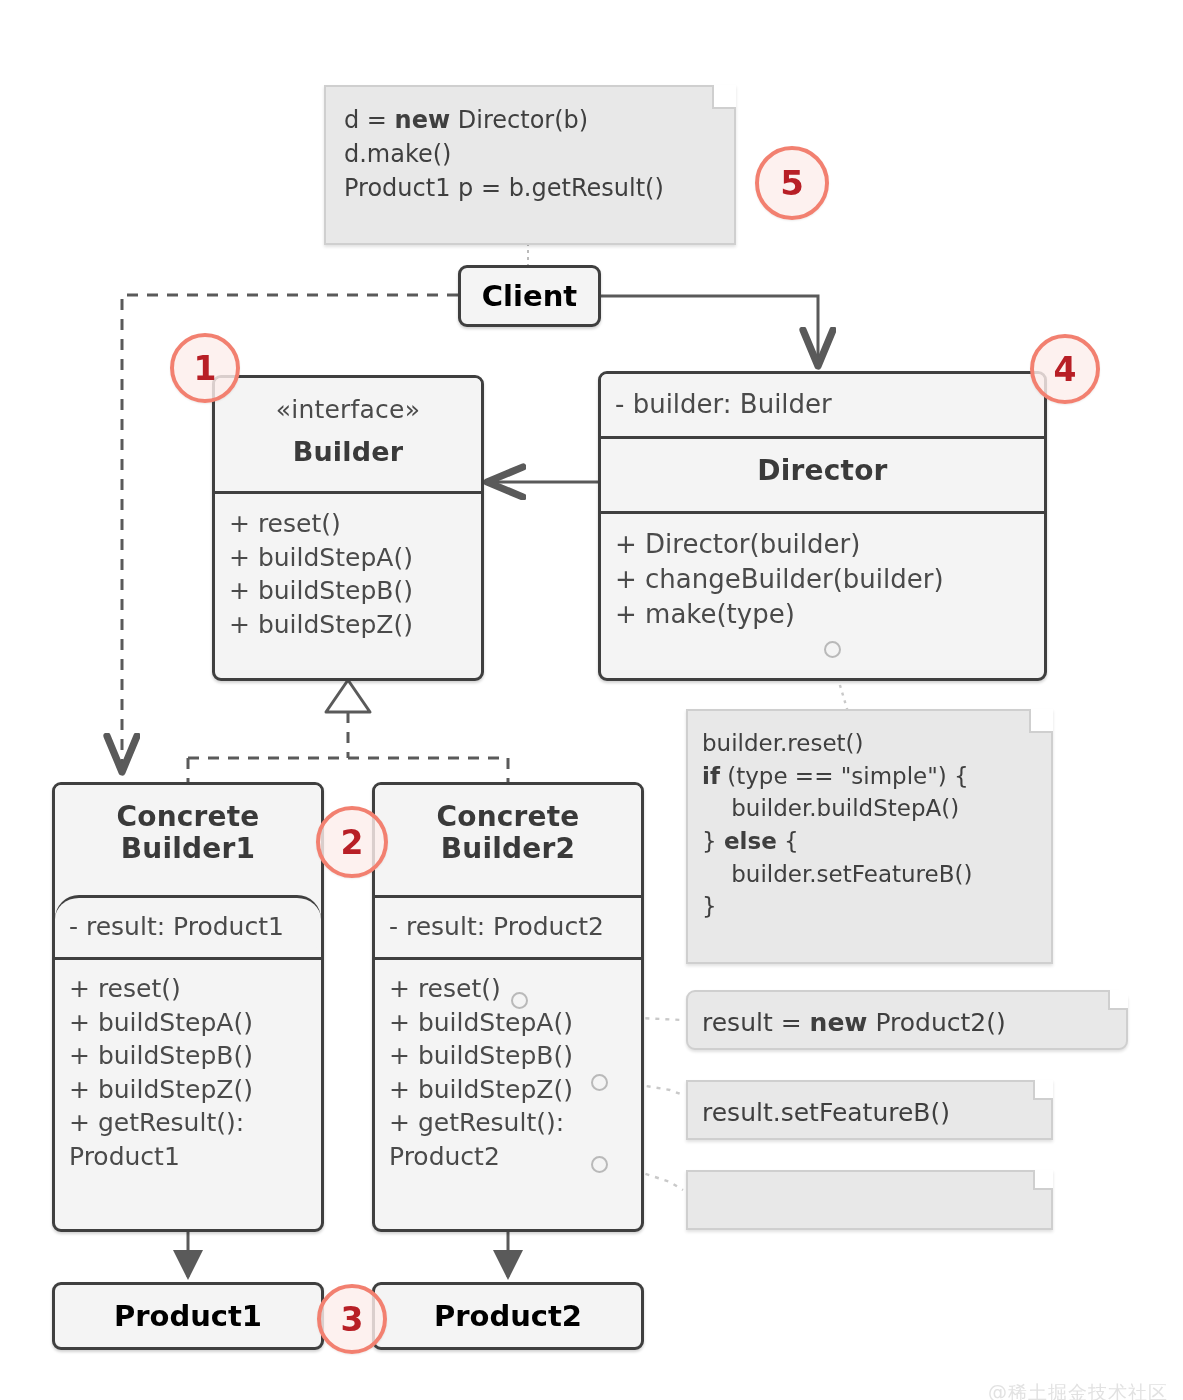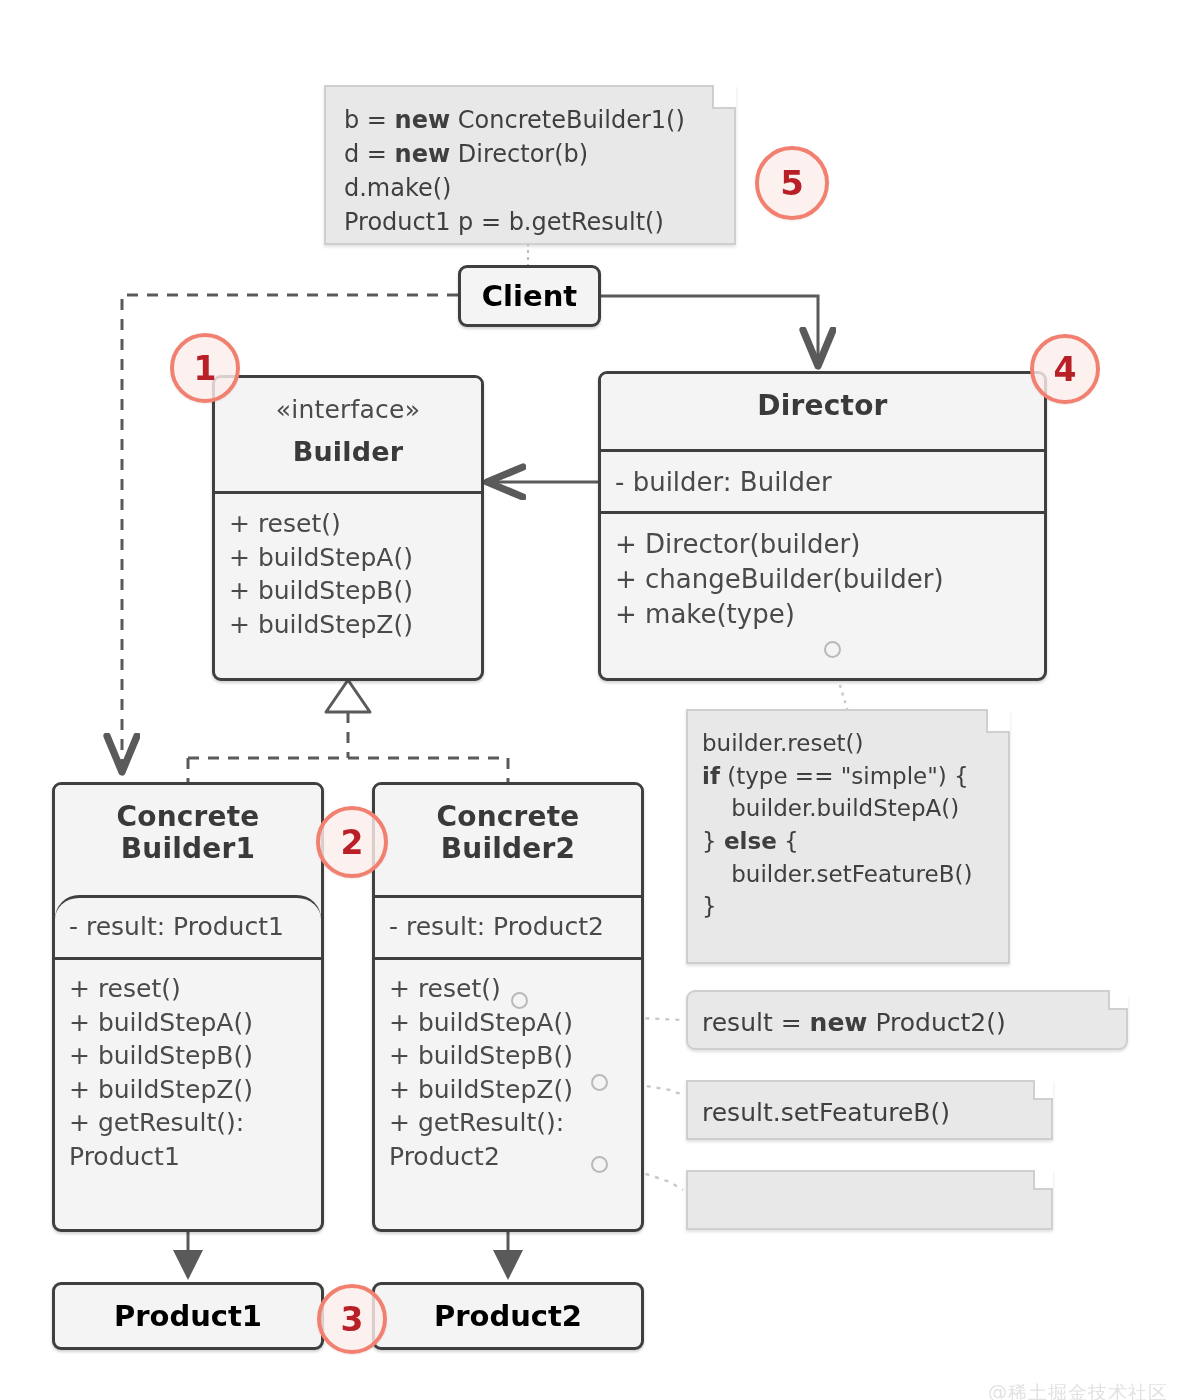--- a/index.html
+++ b/index.html
@@ -150,21 +150,21 @@
     <path d="M833,662 L848,712" fill="none" stroke="#c9c9c9" stroke-width="2.4" stroke-dasharray="3,5"></path>
 
     
     <path d="M527,999 L560,1006 L640,1018 L683,1020" fill="none" stroke="#c9c9c9" stroke-width="2.4" stroke-dasharray="4,6"></path>
     <path d="M607,1081 L640,1085 L670,1090 L683,1095" fill="none" stroke="#c9c9c9" stroke-width="2.4" stroke-dasharray="4,6"></path>
     <path d="M607,1163 L640,1172 L670,1182 L683,1190" fill="none" stroke="#c9c9c9" stroke-width="2.4" stroke-dasharray="4,6"></path>
   </svg>
 
   <div class="note" style="left:324px;top:85px;width:412px;height:160px;padding:16px 18px;font-size:24px;">
     <div class="fold"></div>
-    <div class="code"><div><span>b = </span><b>new</b><span> ConcreteBuilder1()</span></div><div><span>d = </span><b>new</b><span> Director(b)</span></div><div><span>d.make()</span></div><div><span>Product1 p = b.getResult()</span></div></div>
+    <div class="code"><div><span>d = </span><b>new</b><span> Director(b)</span></div><div><span>d.make()</span></div><div><span>Product1 p = b.getResult()</span></div></div>
   </div>
 
   <div class="badge" style="left:755px;top:146px;width:66px;height:66px;font-size:34px;">
     <span>5</span>
   </div>
 
   <div class="simplebox" style="left:458px;top:265px;width:143px;height:62px;font-size:29px;">
     <span>Client</span>
   </div>
 
@@ -179,39 +179,39 @@
       <div class="row">+ buildStepB()</div>
       <div class="row">+ buildStepZ()</div>
     </div>
   </div>
 
   <div class="badge" style="left:170px;top:333px;width:62px;height:62px;font-size:33px;">
     <span>1</span>
   </div>
 
   <div class="uml" style="left:598px;top:371px;width:449px;height:310px;">
+    <div class="sect members" style="padding:13px 14px;font-size:26px;height:62px;">
+      <div class="row">- builder: Builder</div>
+    </div>
     <div class="sect title" style="padding:16px 10px;font-size:28px;height:75px;">
       <span>Director</span>
-    </div>
-    <div class="sect members" style="padding:13px 14px;font-size:26px;height:62px;">
-      <div class="row">- builder: Builder</div>
     </div>
     <div class="sect members" style="padding:13px 14px;font-size:26px;">
       <div class="row">+ Director(builder)</div>
       <div class="row">+ changeBuilder(builder)</div>
       <div class="row">+ make(type)</div>
     </div>
   </div>
   <div class="lolli" style="left:824px;top:641px;"></div>
 
   <div class="badge" style="left:1030px;top:334px;width:62px;height:62px;font-size:33px;">
     <span>4</span>
   </div>
 
-  <div class="note" style="left:686px;top:709px;width:324px;height:255px;padding:16px 14px;font-size:23px;">
+  <div class="note" style="left:686px;top:709px;width:367px;height:255px;padding:16px 14px;font-size:23px;">
     <div class="fold"></div>
     <div class="code"><div><span>builder.reset()</span></div><div><b>if</b><span> (type == "simple") {</span></div><div><span>    builder.buildStepA()</span></div><div><span>} </span><b>else</b><span> {</span></div><div><span>    builder.setFeatureB()</span></div><div><span>}</span></div></div>
   </div>
 
   <div class="uml" style="left:52px;top:782px;width:272px;height:450px;">
     <div class="sect title" style="padding:16px 10px;font-size:28px;height:110px;">
       <span>Concrete</span><br>
       <span>Builder1</span>
     </div>
     <div class="sect members" style="padding:12px 14px;font-size:25px;height:62px;border-radius:24px;">

